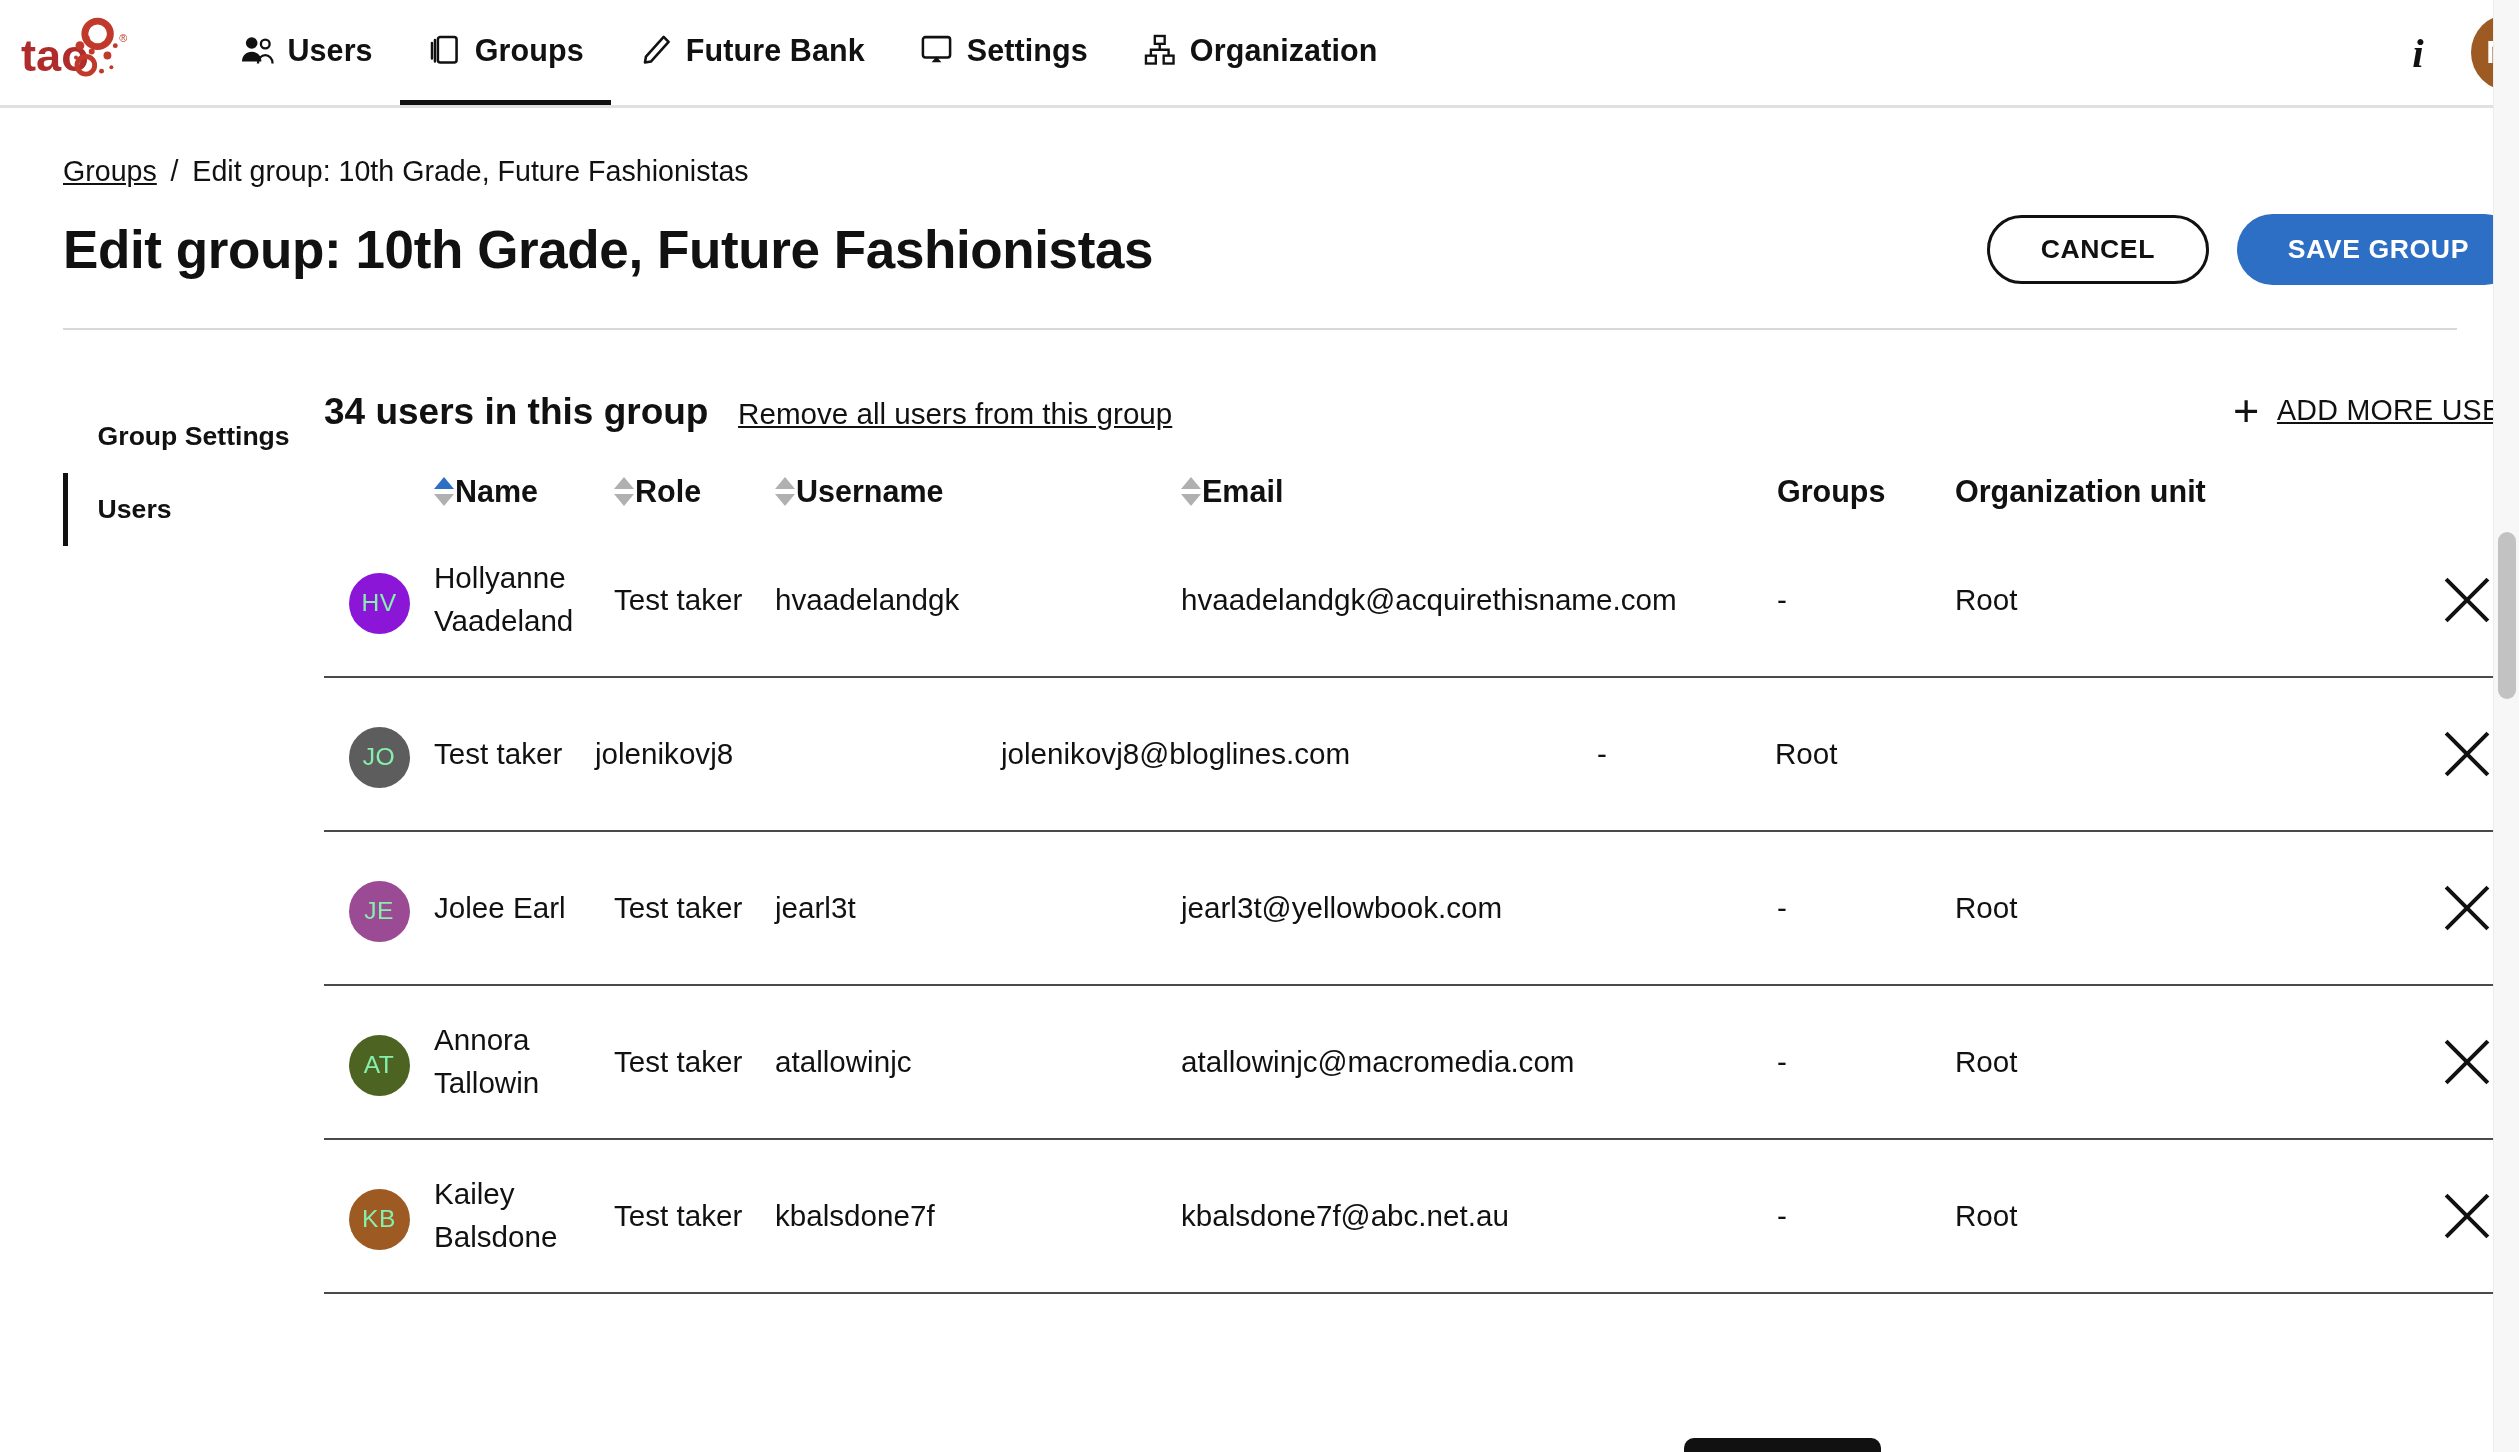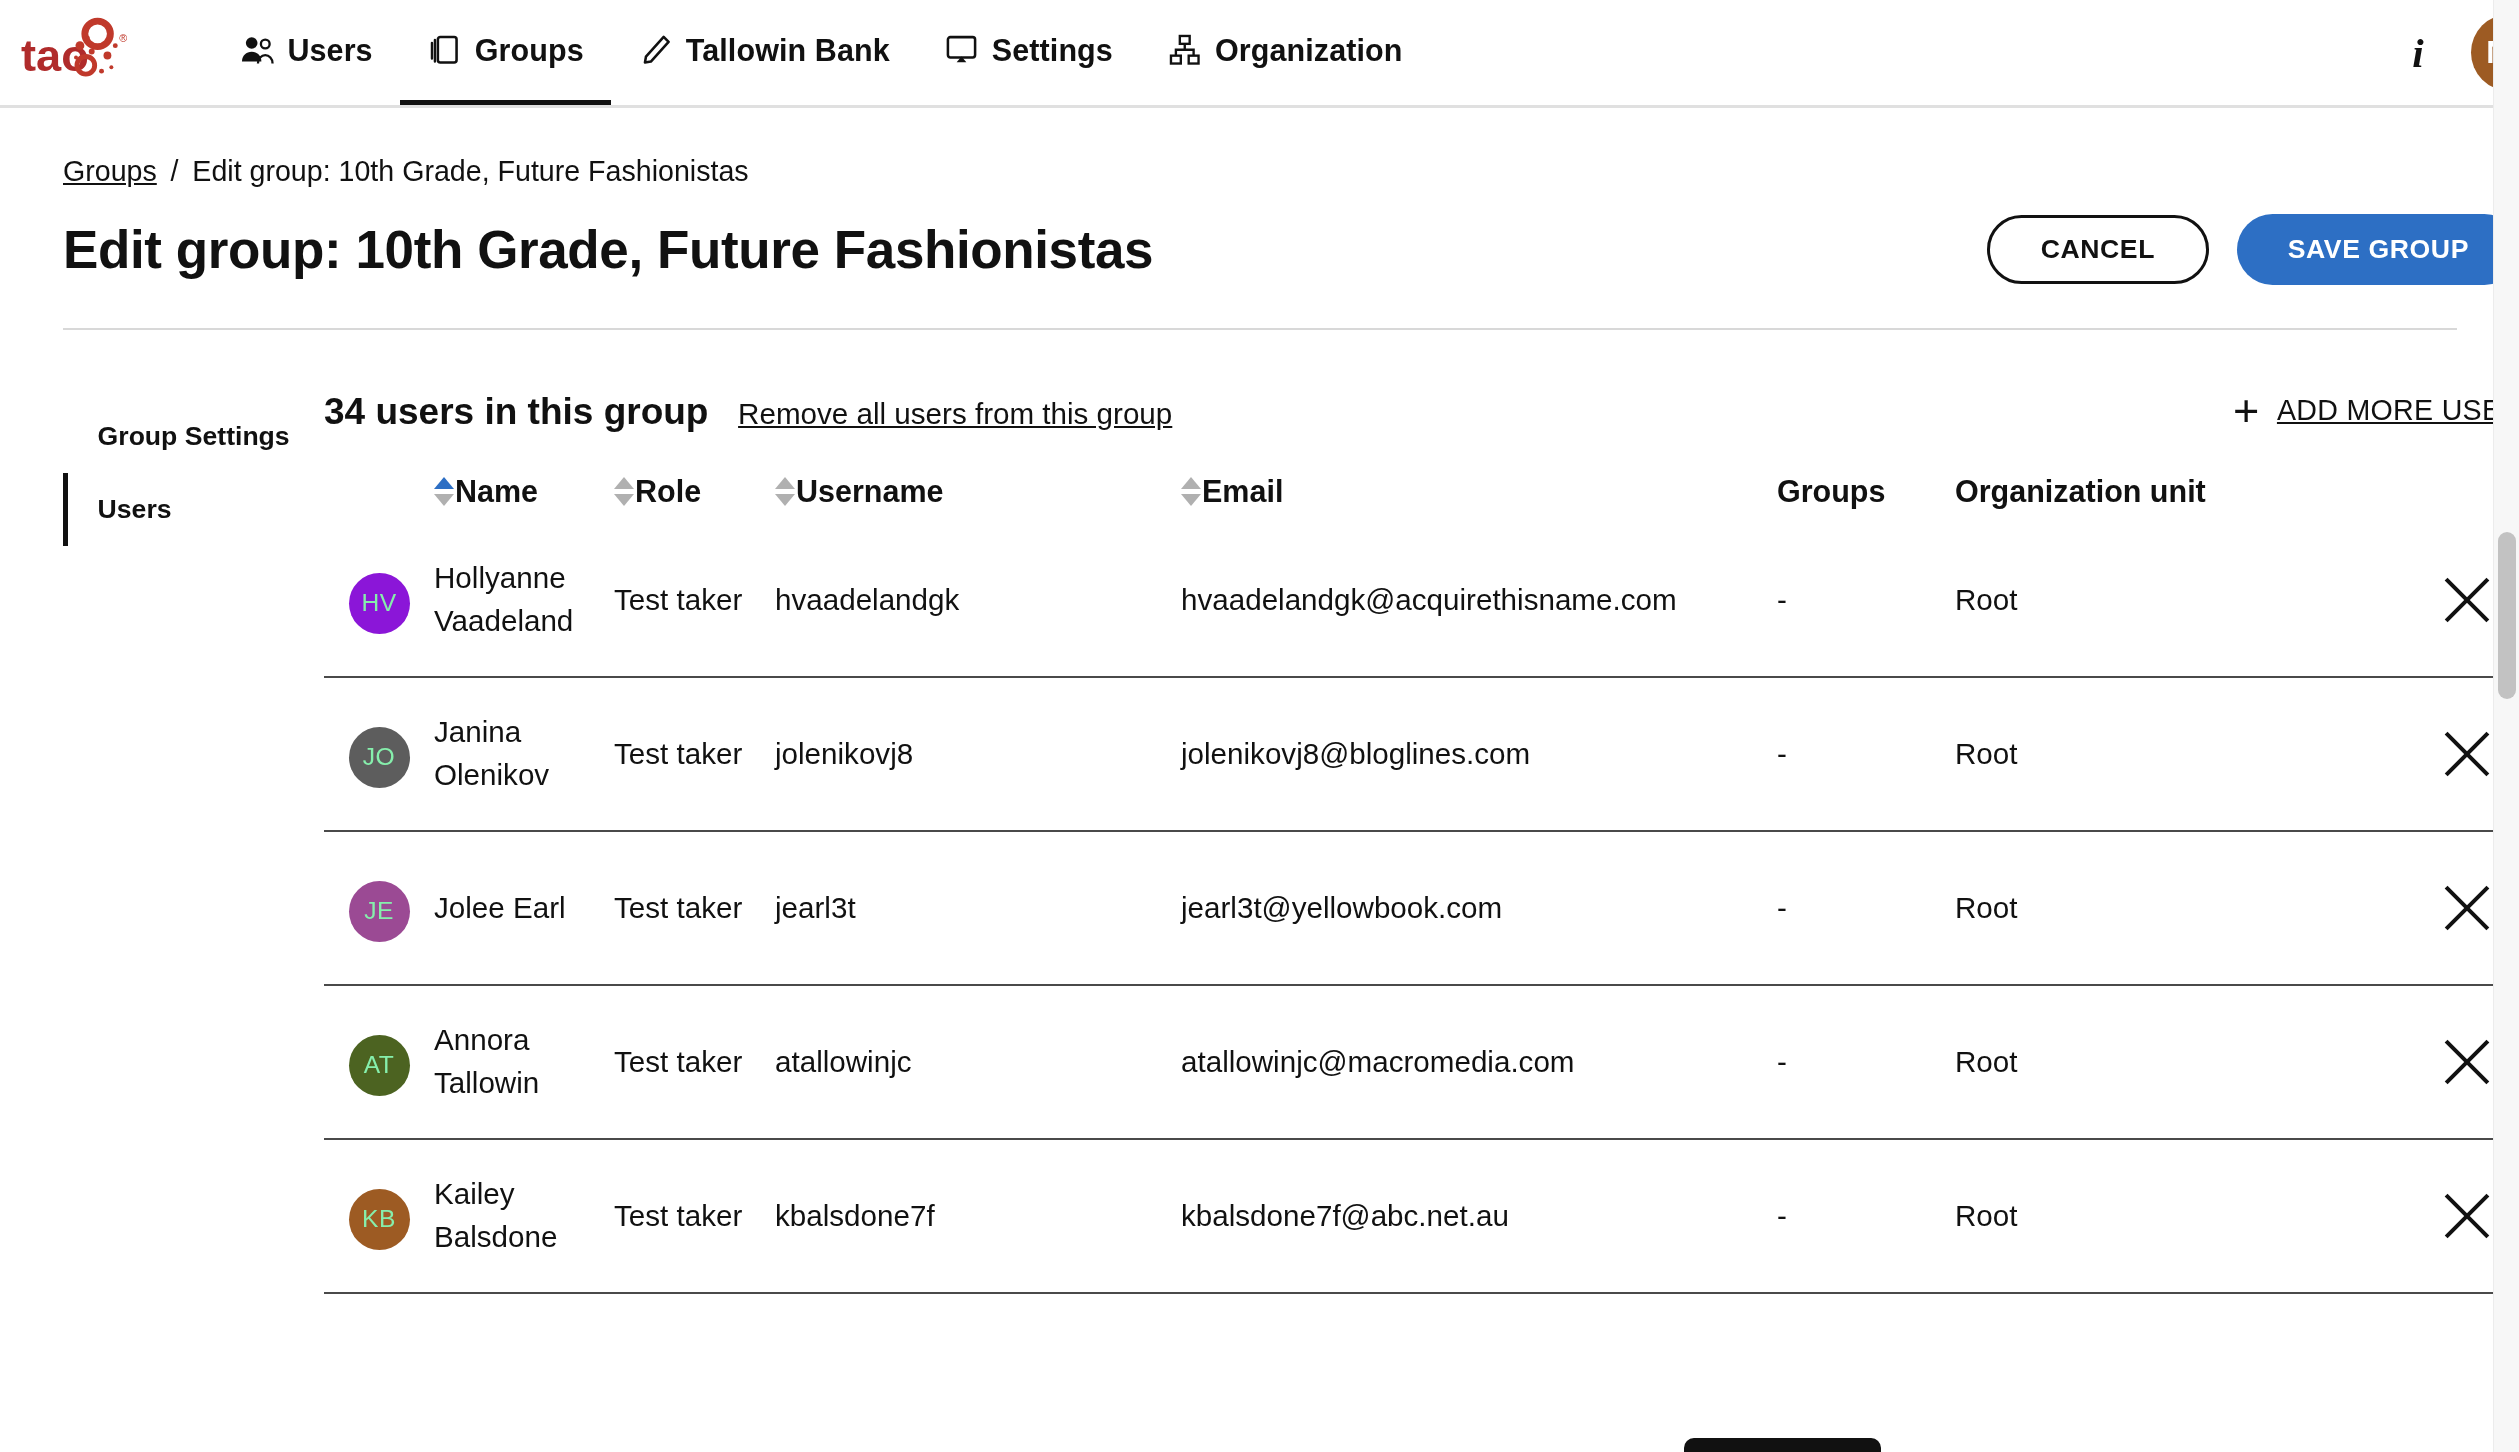--- a/index.html
+++ b/index.html
@@ -242,21 +242,21 @@
       </span>
       <span>Groups</span>
     </div>
 
     <div class="nav-item">
       <span class="nav-icon">
         <svg width="29.6" height="31.5" viewBox="0 0 30 32">
           <path d="M23 3 L28 8 L10 28 L4 29 L5 23 Z" fill="none" stroke="#111" stroke-width="2.6" stroke-linejoin="round"></path>
         </svg>
       </span>
-      <span>Tallowin Bank</span>
+      <span>Future Bank</span>
     </div>
 
     <div class="nav-item">
       <span class="nav-icon">
         <svg width="33" height="31.5" viewBox="0 0 34 32">
           <rect x="3" y="3" width="28" height="21" rx="2.5" fill="none" stroke="#111" stroke-width="2.6"></rect>
           <path d="M12 29 L17 23 L22 29 Z" fill="#111"></path>
         </svg>
       </span>
       <span>Settings</span>
@@ -393,21 +393,20 @@
             <div class="c-groups cell">-</div>
             <div class="c-org cell">Root</div>
             <div class="c-x">
               <div class="x-btn"></div>
             </div>
           </div>
           <div class="trow tbody-row">
             <div class="c-avatar">
               <div class="avatar" style="background:#5d5d5d">JO</div>
             </div>
-            <div class="c-name cell nm">Janina Olenikov</div>
             <div class="c-role cell role">Test taker</div>
             <div class="c-user cell">jolenikovj8</div>
             <div class="c-email cell">jolenikovj8@bloglines.com</div>
             <div class="c-groups cell">-</div>
             <div class="c-org cell">Root</div>
             <div class="c-x">
               <div class="x-btn"></div>
             </div>
           </div>
           <div class="trow tbody-row">

